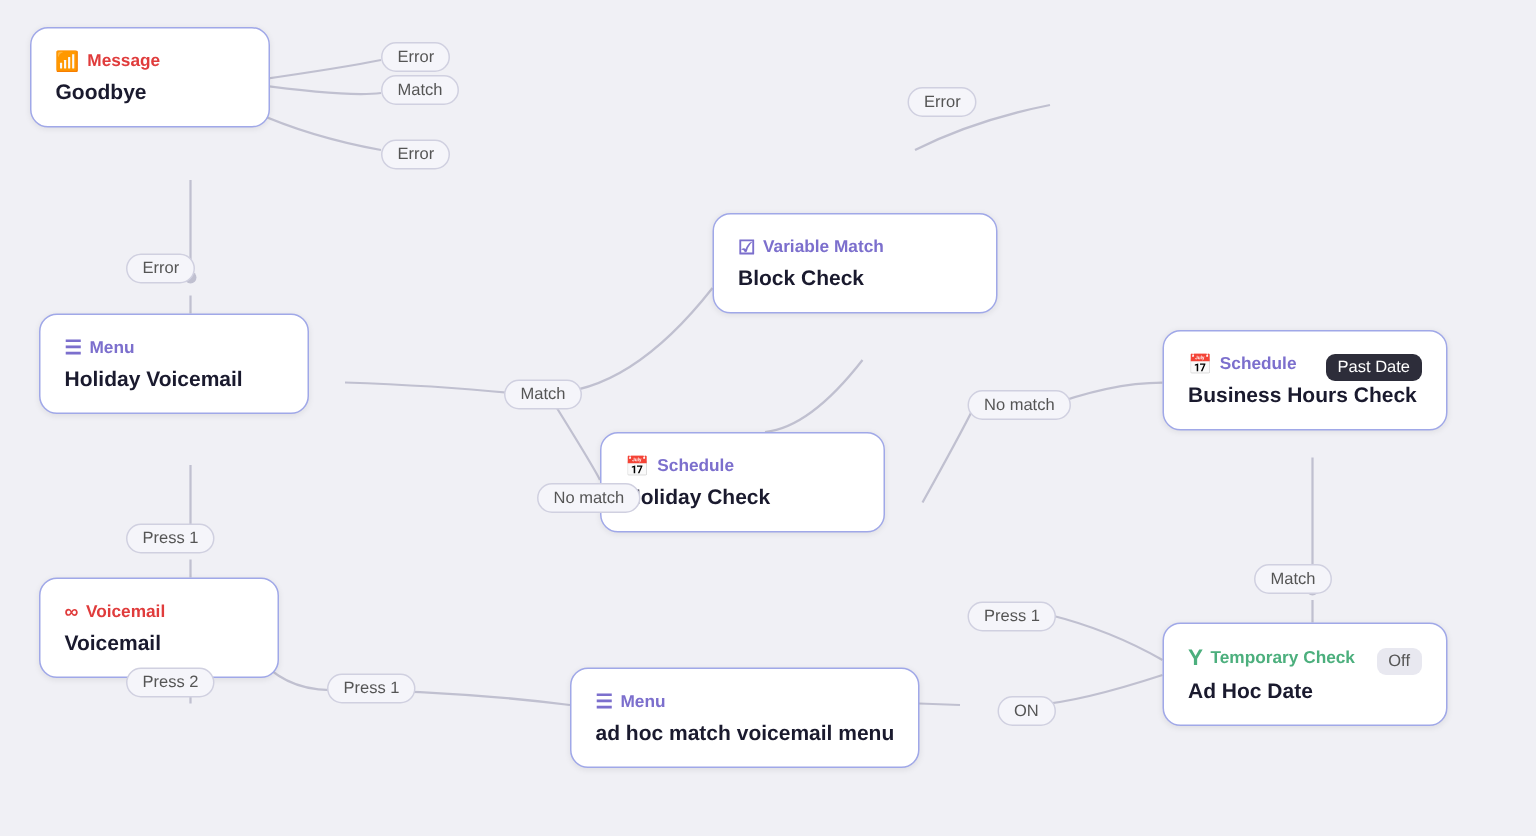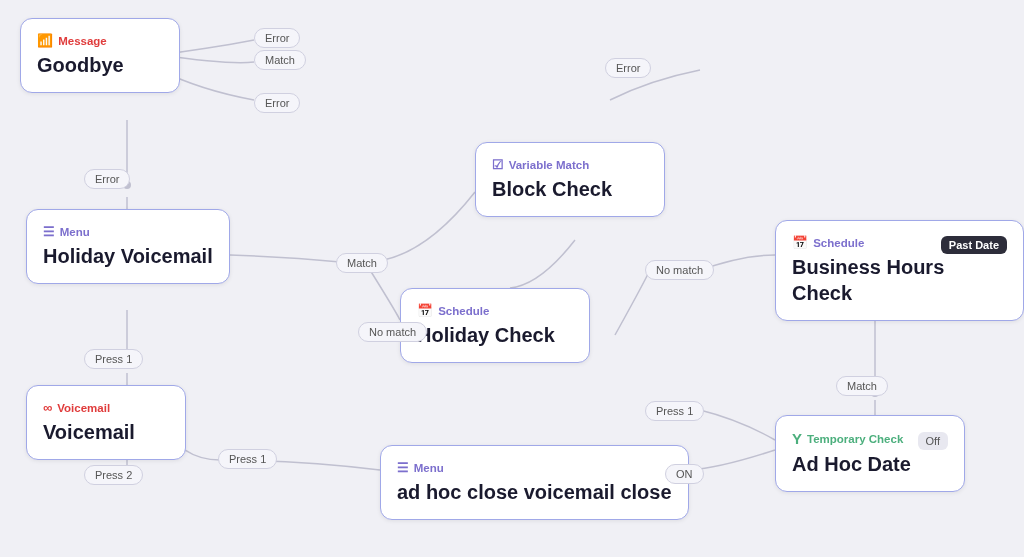--- a/index.html
+++ b/index.html
@@ -32,21 +32,21 @@
     }
     .node-type {
       font-size: 11.5px;
       font-weight: 600;
       display: flex;
       align-items: center;
       gap: 5px;
       margin-bottom: 4px;
     }
     .node-title {
-      font-size: 20px;
+      font-size: 14px;
       font-weight: 700;
       color: #1a1a2e;
       line-height: 1.3;
     }
     .node-icon {
       font-size: 13px;
     }
     
     .color-red { color: #e03c3c; }
     .color-purple { color: #7c6fcd; }
@@ -65,21 +65,21 @@
       text-align: center;
     }
 
     
     .badge {
       background: #2d2d3a;
       color: #fff;
       border-radius: 6px;
       font-size: 11px;
       padding: 3px 8px;
-      font-weight: 700;
+      font-weight: 400;
       margin-left: 8px;
     }
     
     .badge-off {
       background: #e8e8f0;
       color: #555;
       border-radius: 6px;
       font-size: 11px;
       padding: 3px 8px;
       font-weight: 500;
@@ -206,21 +206,21 @@
       <span class="badge">Past Date</span>
     </div>
     <div class="node-title">Business Hours Check</div>
   </div>
 
   <div class="node highlighted" style="left:380px; top:445px; min-width:180px;">
     <div class="node-type">
       <span class="node-icon color-purple">☰</span>
       <span class="color-purple">Menu</span>
     </div>
-    <div class="node-title">ad hoc close voicemail close</div>
+    <div class="node-title">ad hoc match voicemail menu</div>
   </div>
 
   <div class="node highlighted" style="left:775px; top:415px; min-width:190px;">
     <div class="node-header">
       <div class="node-type">
         <span class="node-icon color-green" style="font-size:15px; font-weight:700;">Y</span>
         <span class="color-green">Temporary Check</span>
       </div>
       <span class="badge-off">Off</span>
     </div>
@@ -231,17 +231,17 @@
   <div class="edge-label" style="left:254px; top:50px;">Match</div>
   <div class="edge-label" style="left:254px; top:93px;">Error</div>
   <div class="edge-label" style="left:84px; top:169px;">Error</div>
   <div class="edge-label" style="left:605px; top:58px;">Error</div>
   <div class="edge-label" style="left:336px; top:253px;">Match</div>
   <div class="edge-label" style="left:358px; top:322px;">No match</div>
   <div class="edge-label" style="left:645px; top:260px;">No match</div>
   <div class="edge-label" style="left:84px; top:349px;">Press 1</div>
   <div class="edge-label" style="left:218px; top:449px;">Press 1</div>
   <div class="edge-label" style="left:645px; top:401px;">Press 1</div>
-  <div class="edge-label" style="left:84px; top:465px;">Press 2</div>
+  <div class="edge-label" style="left:84px; top:445px;">Press 2</div>
   <div class="edge-label" style="left:836px; top:376px;">Match</div>
   <div class="edge-label" style="left:665px; top:464px;">ON</div>
 
 </div>
 
 </body></html>

